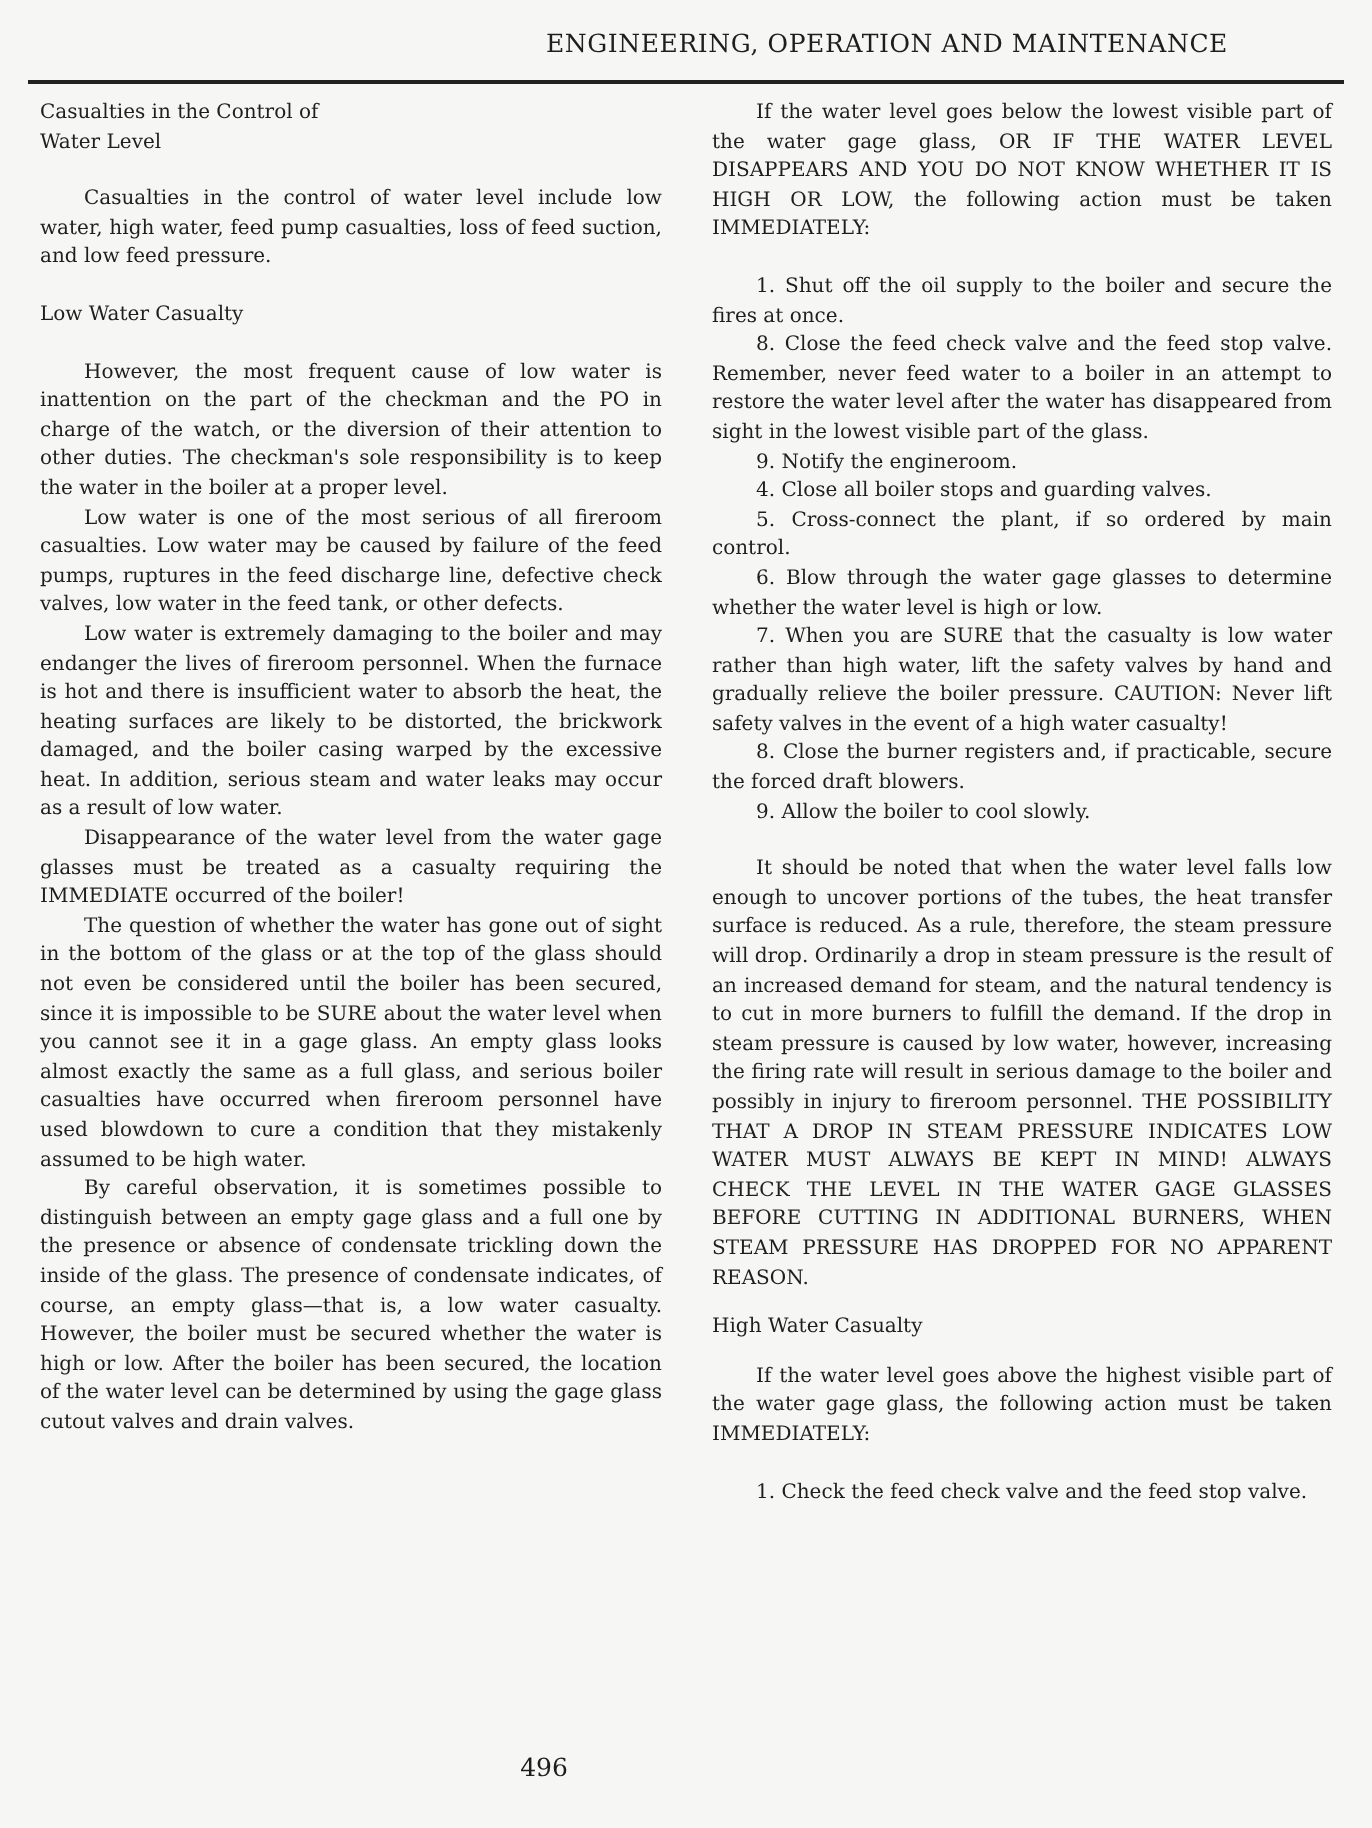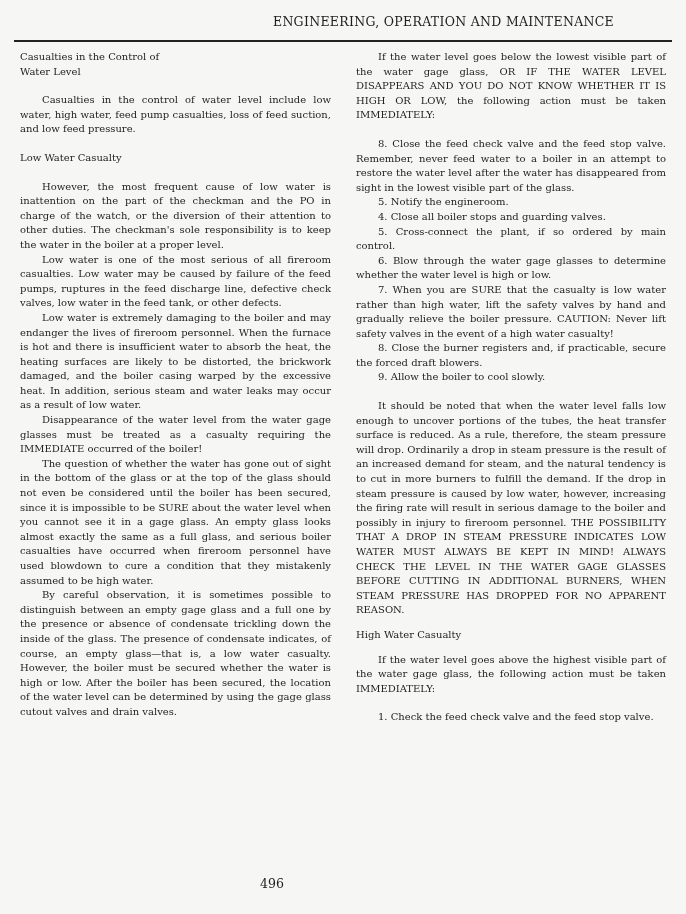--- a/index.html
+++ b/index.html
@@ -47,22 +47,23 @@
   <p class="indent">Low water is one of the most serious of all fireroom casualties. Low water may be caused by failure of the feed pumps, ruptures in the feed discharge line, defective check valves, low water in the feed tank, or other defects.</p>
   <p class="indent">Low water is extremely damaging to the boiler and may endanger the lives of fireroom personnel. When the furnace is hot and there is insufficient water to absorb the heat, the heating surfaces are likely to be distorted, the brickwork damaged, and the boiler casing warped by the excessive heat. In addition, serious steam and water leaks may occur as a result of low water.</p>
   <p class="indent">Disappearance of the water level from the water gage glasses must be treated as a casualty requiring the IMMEDIATE occurred of the boiler!</p>
   <p class="indent">The question of whether the water has gone out of sight in the bottom of the glass or at the top of the glass should not even be considered until the boiler has been secured, since it is impossible to be SURE about the water level when you cannot see it in a gage glass. An empty glass looks almost exactly the same as a full glass, and serious boiler casualties have occurred when fireroom personnel have used blowdown to cure a condition that they mistakenly assumed to be high water.</p>
   <p class="indent">By careful observation, it is sometimes possible to distinguish between an empty gage glass and a full one by the presence or absence of condensate trickling down the inside of the glass. The presence of condensate indicates, of course, an empty glass—that is, a low water casualty. However, the boiler must be secured whether the water is high or low. After the boiler has been secured, the location of the water level can be determined by using the gage glass cutout valves and drain valves.</p>
 </div>
 
 <div class="col right">
   <p class="indent">If the water level goes below the lowest visible part of the water gage glass, OR IF THE WATER LEVEL DISAPPEARS AND YOU DO NOT KNOW WHETHER IT IS HIGH OR LOW, the following action must be taken IMMEDIATELY:</p>
   <div class="gap"></div>
+  <p class="indent">1. Shut off the oil supply to the boiler and secure the fires at once.</p>
   <p class="indent">8. Close the feed check valve and the feed stop valve. Remember, never feed water to a boiler in an attempt to restore the water level after the water has disappeared from sight in the lowest visible part of the glass.</p>
-  <p class="indent">5. Notify the engineroom.</p>
+  <p class="indent">9. Notify the engineroom.</p>
   <p class="indent">4. Close all boiler stops and guarding valves.</p>
   <p class="indent">5. Cross-connect the plant, if so ordered by main control.</p>
   <p class="indent">6. Blow through the water gage glasses to determine whether the water level is high or low.</p>
   <p class="indent">7. When you are SURE that the casualty is low water rather than high water, lift the safety valves by hand and gradually relieve the boiler pressure. CAUTION: Never lift safety valves in the event of a high water casualty!</p>
   <p class="indent">8. Close the burner registers and, if practicable, secure the forced draft blowers.</p>
   <p class="indent">9. Allow the boiler to cool slowly.</p>
   <div class="gap"></div>
   <p class="indent">It should be noted that when the water level falls low enough to uncover portions of the tubes, the heat transfer surface is reduced. As a rule, therefore, the steam pressure will drop. Ordinarily a drop in steam pressure is the result of an increased demand for steam, and the natural tendency is to cut in more burners to fulfill the demand. If the drop in steam pressure is caused by low water, however, increasing the firing rate will result in serious damage to the boiler and possibly in injury to fireroom personnel. THE POSSIBILITY THAT A DROP IN STEAM PRESSURE INDICATES LOW WATER MUST ALWAYS BE KEPT IN MIND! ALWAYS CHECK THE LEVEL IN THE WATER GAGE GLASSES BEFORE CUTTING IN ADDITIONAL BURNERS, WHEN STEAM PRESSURE HAS DROPPED FOR NO APPARENT REASON.</p>
   <div class="gap-s"></div>
   <p class="heading">High Water Casualty</p>

